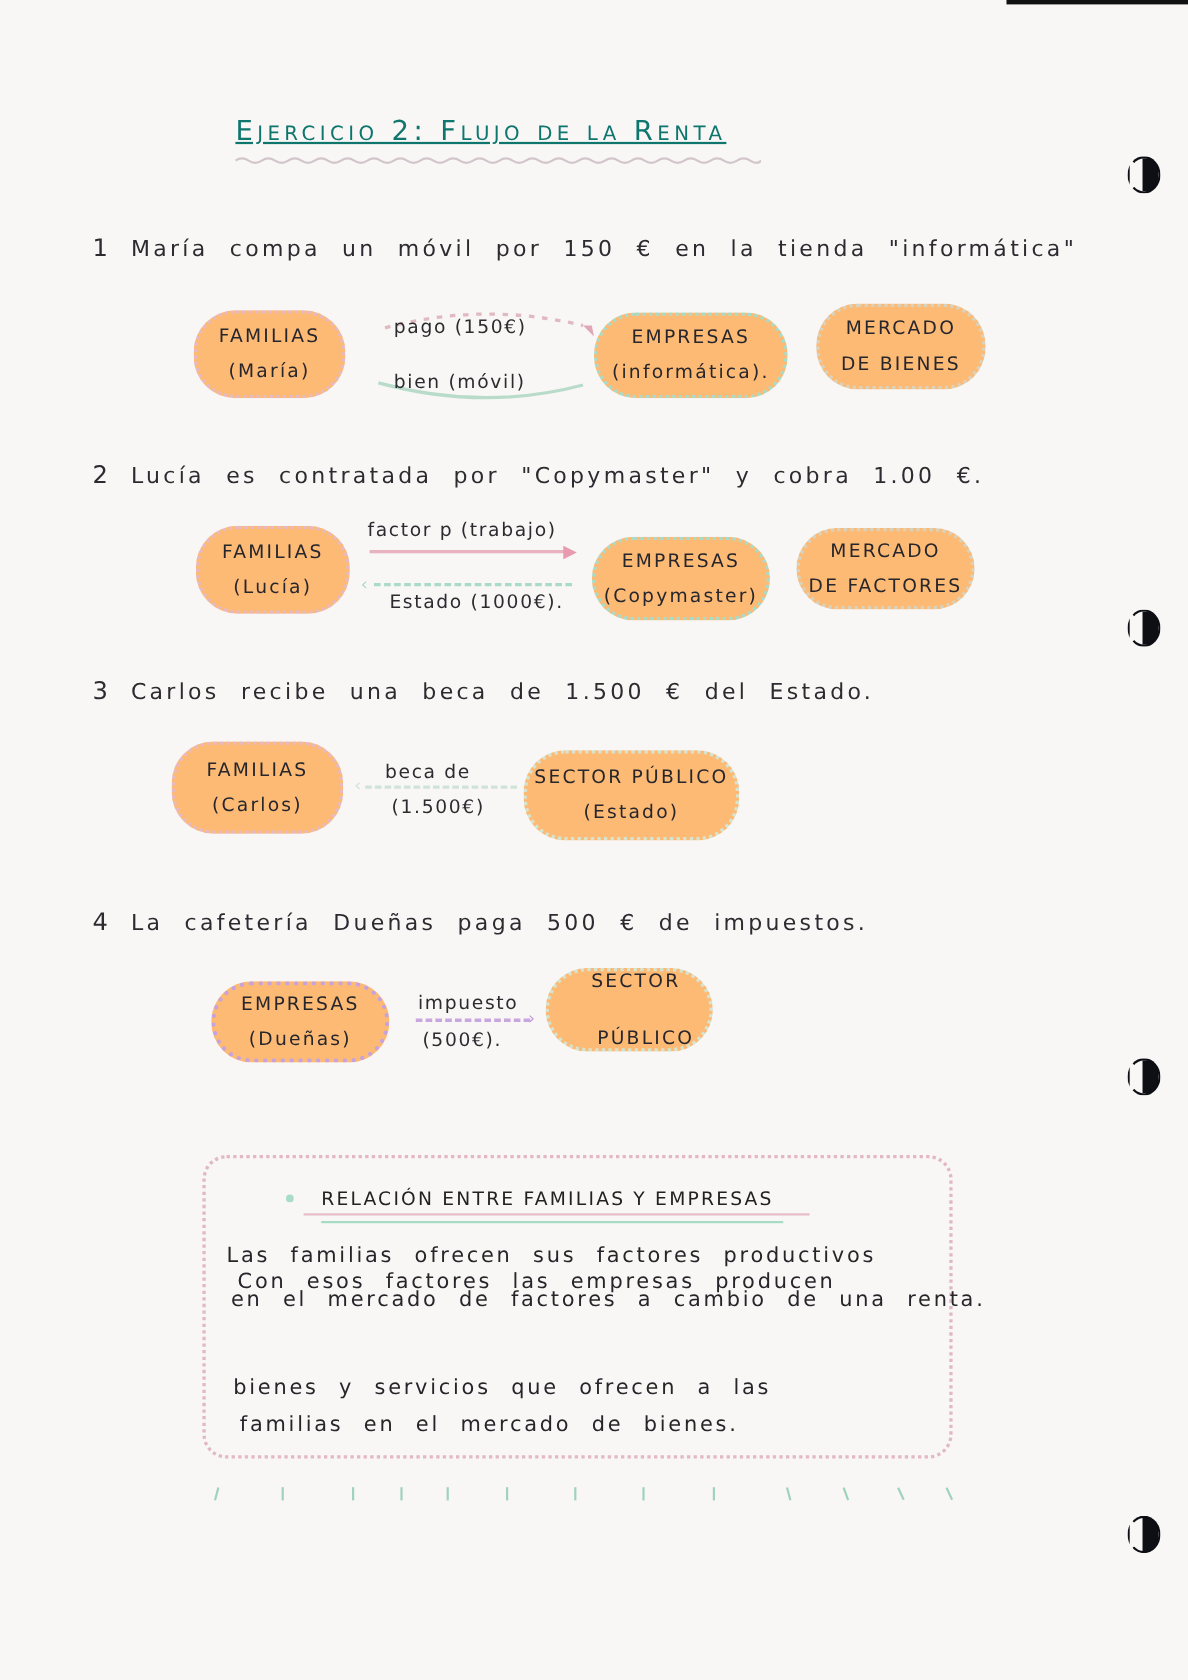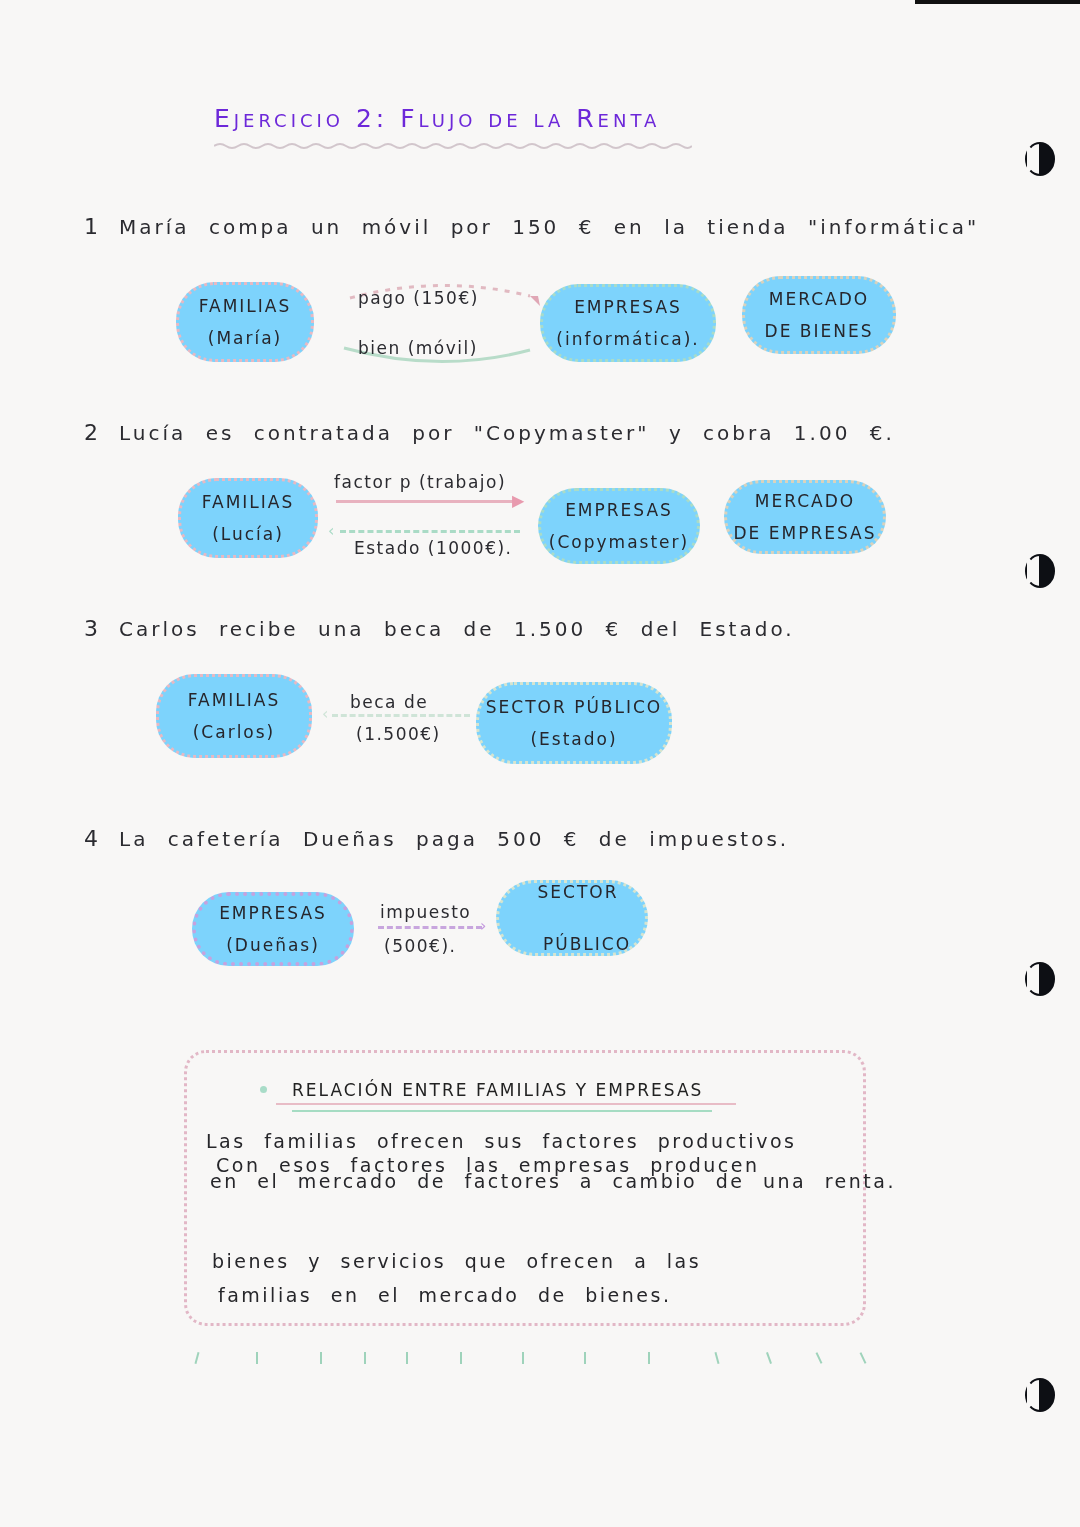--- a/index.html
+++ b/index.html
@@ -7,30 +7,30 @@
     width: 1080px; height: 1527px; position: relative; overflow: hidden;
     background: #f8f7f6;
     font-family: "DejaVu Sans", sans-serif;
     color: #2a2a2e;
   }
   .topbar { position: absolute; left: 915px; top: 0; width: 165px; height: 4px; background: #111; }
   .abs { position: absolute; }
   .hand { font-family: "DejaVu Sans", sans-serif; letter-spacing: 2px; color: #26262c; }
   .title {
     left: 214px; top: 104px; font-size: 25px; letter-spacing: 4px;
-    font-variant: small-caps; color: #6d28d9;
+    font-variant: small-caps; color: #0f766e; text-decoration: underline;
   }
   .title-under {
     left: 214px; top: 142px; width: 478px; height: 8px;
   }
   .statement { font-size: 20px; letter-spacing: 3px; word-spacing: 10px; color: #2b2b30; }
   .num { font-size: 22px; margin-right: 18px; }
   .cloud {
     position: absolute; box-sizing: border-box; text-align: center;
-    border-radius: 38px; border: 3px dotted; background: #7dd3fc;
+    border-radius: 38px; border: 3px dotted; background: #fdba74;
     display: flex; flex-direction: column; justify-content: center;
     font-size: 17px; letter-spacing: 2px; line-height: 32px;
   }
   .pink { border-color: #e7b9c3; }
   .green { border-color: #a9dcc8; }
   .tan { border-color: #d9d2bd; }
   .gray { border-color: #d0d0d0; align-items: center; }
   .purple { border-color: #c6a2de; border-style: dotted; border-width: 4px; }
   .lbl { font-size: 17px; letter-spacing: 1.5px; color: #2b2b30; }
   .arrow-line { position: absolute; height: 0; border-top: 3px dashed; }
@@ -101,21 +101,21 @@
 <div class="arrow-head" style="left:512px;top:493px;color:#e89aae;">▶</div>
 <div class="arrow-line" style="left:340px;top:530px;width:180px;border-color:#aadbc6;"></div>
 <div class="arrow-head" style="left:328px;top:523px;color:#aadbc6;">‹</div>
 <div class="abs lbl" style="left:354px;top:538px;">Estado (1000€).</div>
 <div class="cloud green hand" style="left:538px;top:488px;width:162px;height:76px;">
   <span>EMPRESAS</span>
   <span>(Copymaster)</span>
 </div>
 <div class="cloud tan hand" style="left:724px;top:480px;width:162px;height:74px;">
   <span>MERCADO</span>
-  <span>DE EMPRESAS</span>
+  <span>DE FACTORES</span>
 </div>
 
 <div class="abs hand statement" style="left:84px;top:616px;text-align:center;">
   <span class="num">3</span><span>Carlos recibe una beca de 1.500 € del Estado.</span>
 </div>
 <div class="cloud pink hand" style="left:156px;top:674px;width:156px;height:84px;">
   <span>FAMILIAS</span>
   <span>(Carlos)</span>
 </div>
 <div class="arrow-line" style="left:332px;top:714px;width:138px;border-color:#cfe4d7;"></div>

